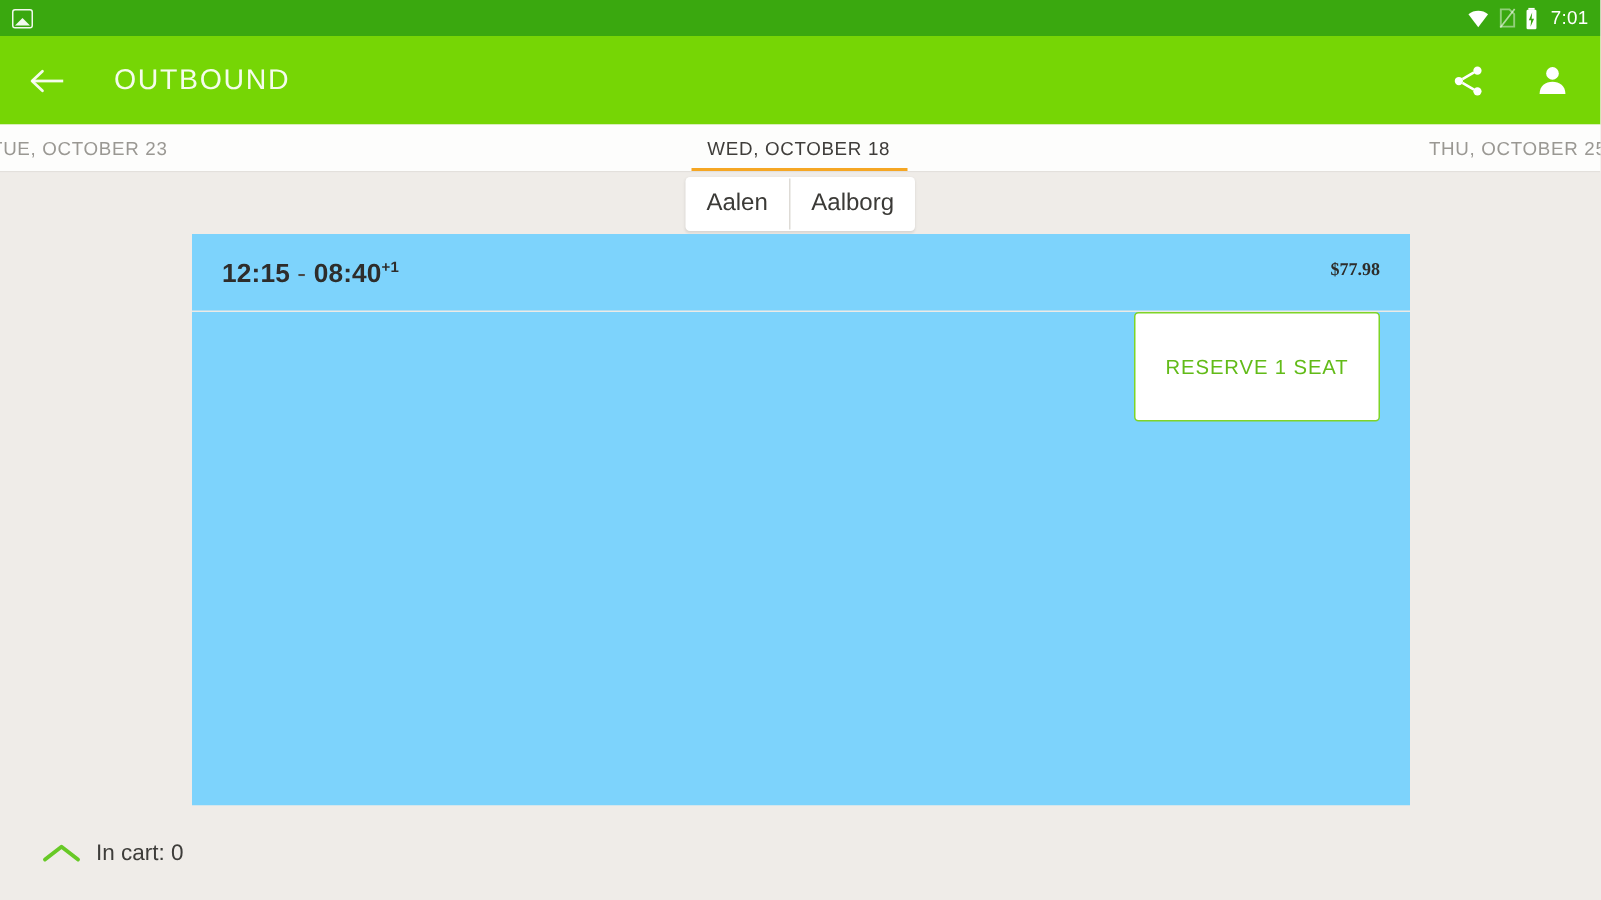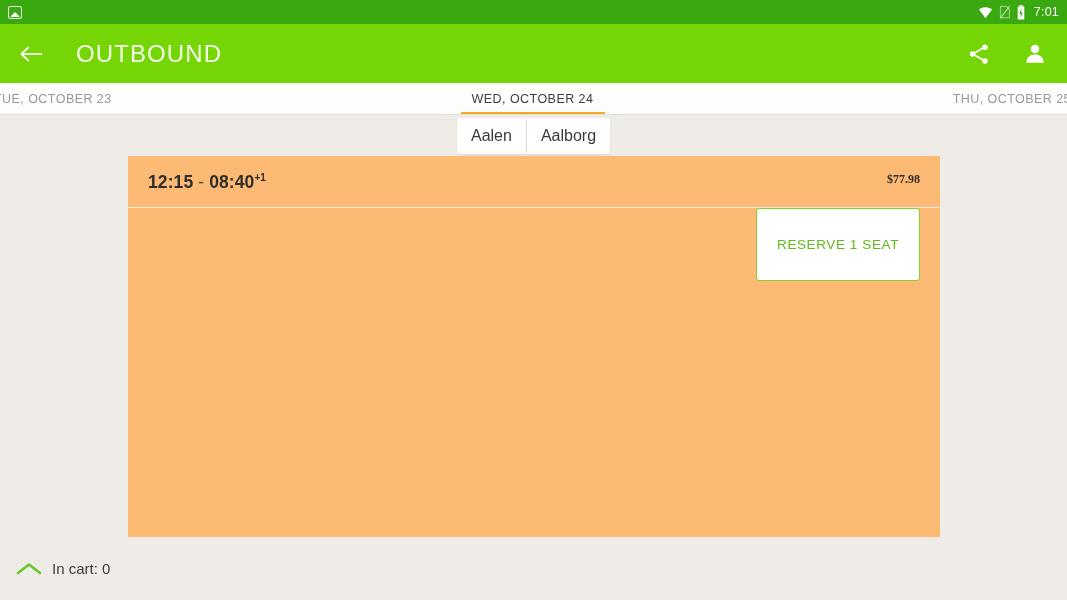--- a/index.html
+++ b/index.html
@@ -29,21 +29,21 @@
     width: 0; height: 0; border-left: 5px solid transparent;
     border-right: 5px solid transparent; border-bottom: 5px solid rgba(255,255,255,.93);
   }
 
   
   .appbar {
     position: absolute; top: 24px; left: 0; width: 1067px; height: 59px;
     background: #76d605; display: flex; align-items: center; padding: 0 18px;
   }
   .appbar-title {
-    color: rgba(255,255,255,.92); font-size: 24px; letter-spacing: 1.1px;
+    color: rgba(255,255,255,.92); font-size: 19px; letter-spacing: 1.1px;
     margin-left: 30px;
   }
   .appbar-actions { margin-left: auto; display: flex; align-items: center; gap: 28px; }
   .iconbtn { display: flex; align-items: center; justify-content: center;
              width: 28px; height: 28px; cursor: pointer; }
 
   
   .tabbar {
     position: absolute; top: 83px; left: 0; width: 1067px; height: 32px;
     background: #fdfdfc; display: flex; align-items: flex-end;
@@ -70,21 +70,21 @@
   .chip {
     background: #ffffff; border-radius: 3px; height: 36px;
     display: flex; align-items: center; box-shadow: 0 1px 2px rgba(0,0,0,.10); text-align: center;
   }
   .chip-city { font-size: 16px; color: #3b3a37; padding: 0 14px; }
   .chip-div { width: 1px; height: 34px; background: #dedbd6; }
 
   
   .panel {
     position: absolute; top: 156px; left: 128px; width: 812px; height: 381px;
-    background: #fdba74;
+    background: #7dd3fc;
   }
   .card { position: relative; padding: 16px 20px 14px 20px; }
   .card-row { display: flex; align-items: flex-start; }
   .times { font-size: 17.5px; color: #2e2d2b; font-weight: bold; letter-spacing: .1px; }
   .times .sep { font-weight: normal; color: #4a4947; }
   .times .dest { font-weight: bold; }
   .times sup { font-size: 10px; font-weight: bold; vertical-align: super; }
   .price { margin-left: auto; font-size: 12px; color: #2e2d2b; font-weight: bold; font-family: Liberation Serif, serif; }
   .sub { margin-top: 11px; }
   .duration { font-size: 12.5px; color: #5b5a57; }
@@ -102,21 +102,21 @@
     color: #62bb18; font-size: 13.5px; letter-spacing: .6px;
     padding: 28px 20px; cursor: pointer; font-family: inherit;
   }
   .card-divider { height: 1px; background: #eceae6; margin: 0; }
 
   
   .bottombar {
     position: absolute; left: 0; bottom: 0; width: 1067px; height: 63px;
     background: #efece8; display: flex; align-items: center;
   }
-  .cart { display: flex; align-items: center; gap: 10px; padding-left: 16px; cursor: pointer; }
+  .cart { display: flex; align-items: center; gap: 10px; padding-left: 28px; cursor: pointer; }
   .cart-label { font-size: 15px; color: #3e3d3a; }
   .next-btn {
     margin-left: auto; width: 134px; height: 63px; background: #62d215;
     color: #ffffff; display: flex; flex-direction: column;
     align-items: center; justify-content: center; cursor: pointer;
     border: none; font-family: inherit; line-height: 1.25;
   }
   .next-price { font-size: 14.5px; }
   .next-label { font-size: 16px; letter-spacing: .4px; display: flex; align-items: center; gap: 4px; }
 </style>
@@ -167,21 +167,21 @@
         <svg width="22" height="23" viewBox="0 0 24 24">
           <circle cx="12" cy="7" r="4.6" fill="#ffffff"></circle>
           <path d="M2.6 22 C2.6 15.8 7 13 12 13 C17 13 21.4 15.8 21.4 22 Z" fill="#ffffff"></path>
         </svg>
       </div>
     </div>
   </div>
 
   <div class="tabbar">
     <div class="tab left">TUE, OCTOBER 23</div>
-    <div class="tab active">WED, OCTOBER 24</div>
+    <div class="tab active">WED, OCTOBER 18</div>
     <div class="tab right">THU, OCTOBER 25</div>
   </div>
 
   <div class="chipwrap">
     <div class="chip">
       <span class="chip-city">Aalen</span>
       <span class="chip-div"></span>
       <span class="chip-city">Aalborg</span>
     </div>
   </div>

